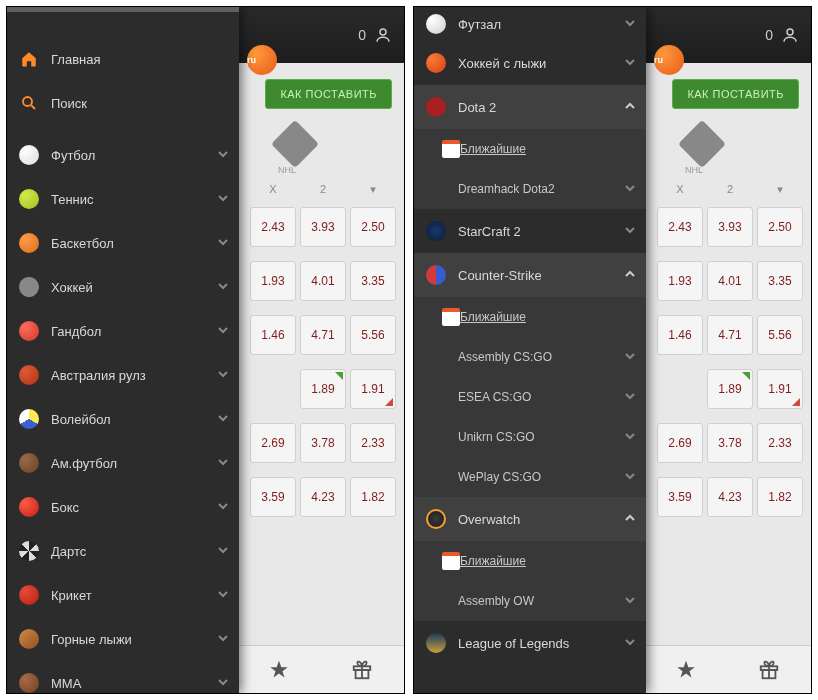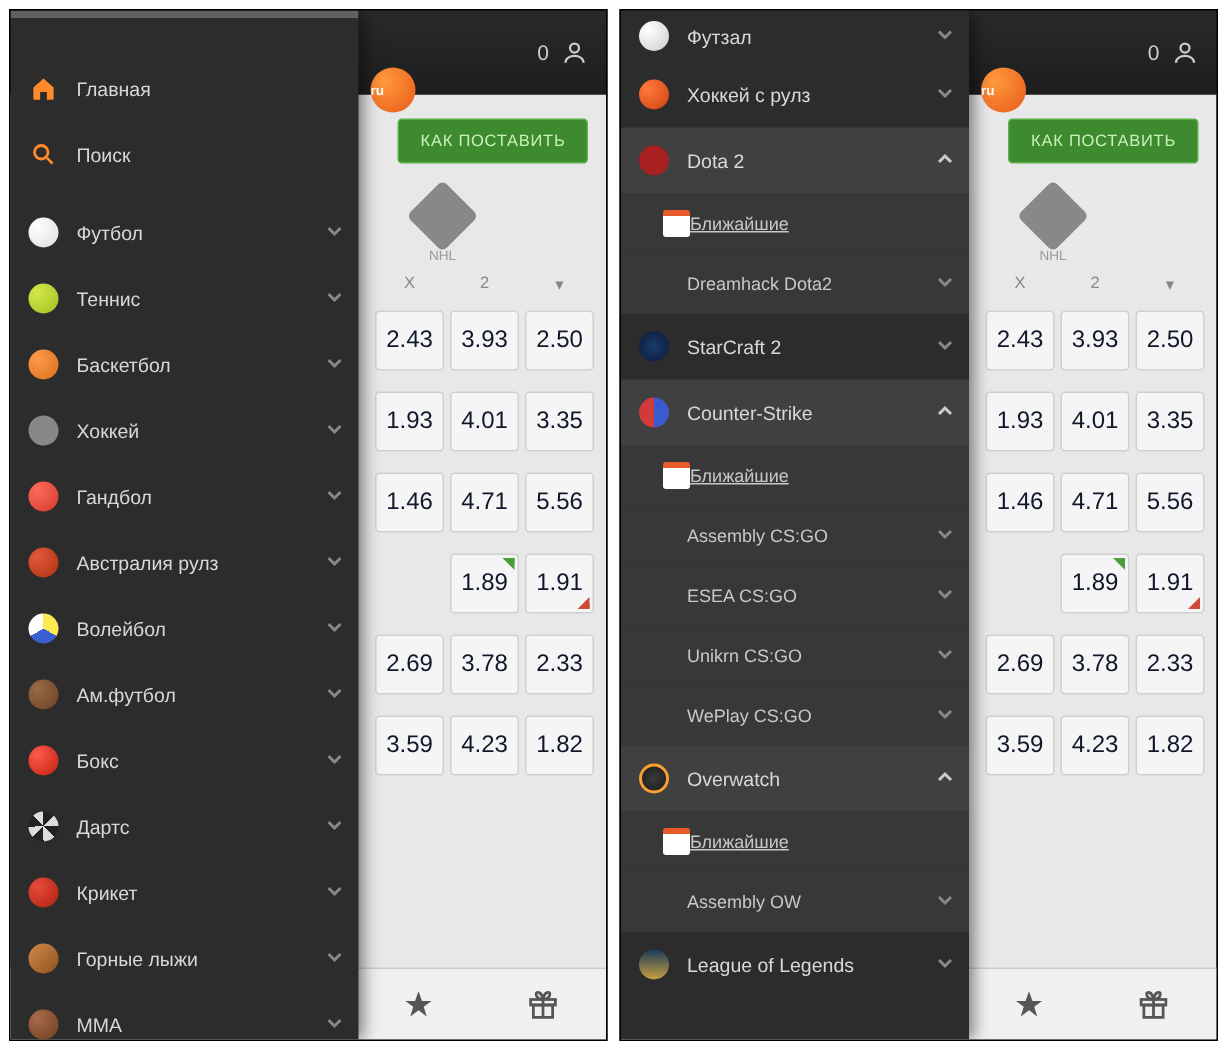--- a/index.html
+++ b/index.html
@@ -59,21 +59,21 @@
     color: #c8f0b8;
     font-size: 11px;
     padding: 8px 14px;
     border-radius: 3px;
     border: 1px solid #5ab048;
     letter-spacing: 0.5px;
   }
   .nhl-logo {
     position: absolute;
     top: 120px; right: 92px;
-    text-align: center;
+    text-align: left;
     color: #999;
     font-size: 9px;
   }
   .nhl-logo .shield {
     width: 34px; height: 34px;
     background: #888;
     transform: rotate(45deg);
     border-radius: 4px;
     margin-bottom: 4px;
   }
@@ -99,22 +99,22 @@
     justify-content: flex-end;
   }
   .odds-cell {
     width: 46px; height: 40px;
     background: #f5f5f5;
     border: 1px solid #d0d0d0;
     border-radius: 3px;
     display: flex;
     align-items: center;
     justify-content: center;
-    font-size: 16px;
-    color: #0f172a;
+    font-size: 12px;
+    color: #7f1d1d;
     position: relative;
   }
   .odds-cell.up::before {
     content: '';
     position: absolute;
     top: 2px; right: 2px;
     border: 4px solid transparent;
     border-top-color: #4a9e3a;
     border-right-color: #4a9e3a;
   }
@@ -482,21 +482,21 @@
   <div class="sidebar">
     <div class="menu-item" style="height:34px">
         <span class="ico c-futsal"></span>
         <span>Футзал</span>
         <span class="chev"><svg class="chev-svg" viewBox="0 0 12 12" fill="none" stroke="#888" stroke-width="2">
             <path d="M2 4l4 4 4-4"></path>
           </svg></span>
       </div>
     <div class="menu-item">
         <span class="ico c-bandy"></span>
-        <span>Хоккей с рулз</span>
+        <span>Хоккей с лыжи</span>
         <span class="chev"><svg class="chev-svg" viewBox="0 0 12 12" fill="none" stroke="#888" stroke-width="2">
             <path d="M2 4l4 4 4-4"></path>
           </svg></span>
       </div>
     <div class="menu-item expanded">
         <span class="ico c-dota"></span>
         <span>Dota 2</span>
         <span class="chev"><svg class="chev-svg" viewBox="0 0 12 12" fill="none" stroke="#ccc" stroke-width="2">
             <path d="M2 8l4-4 4 4"></path>
           </svg></span>

